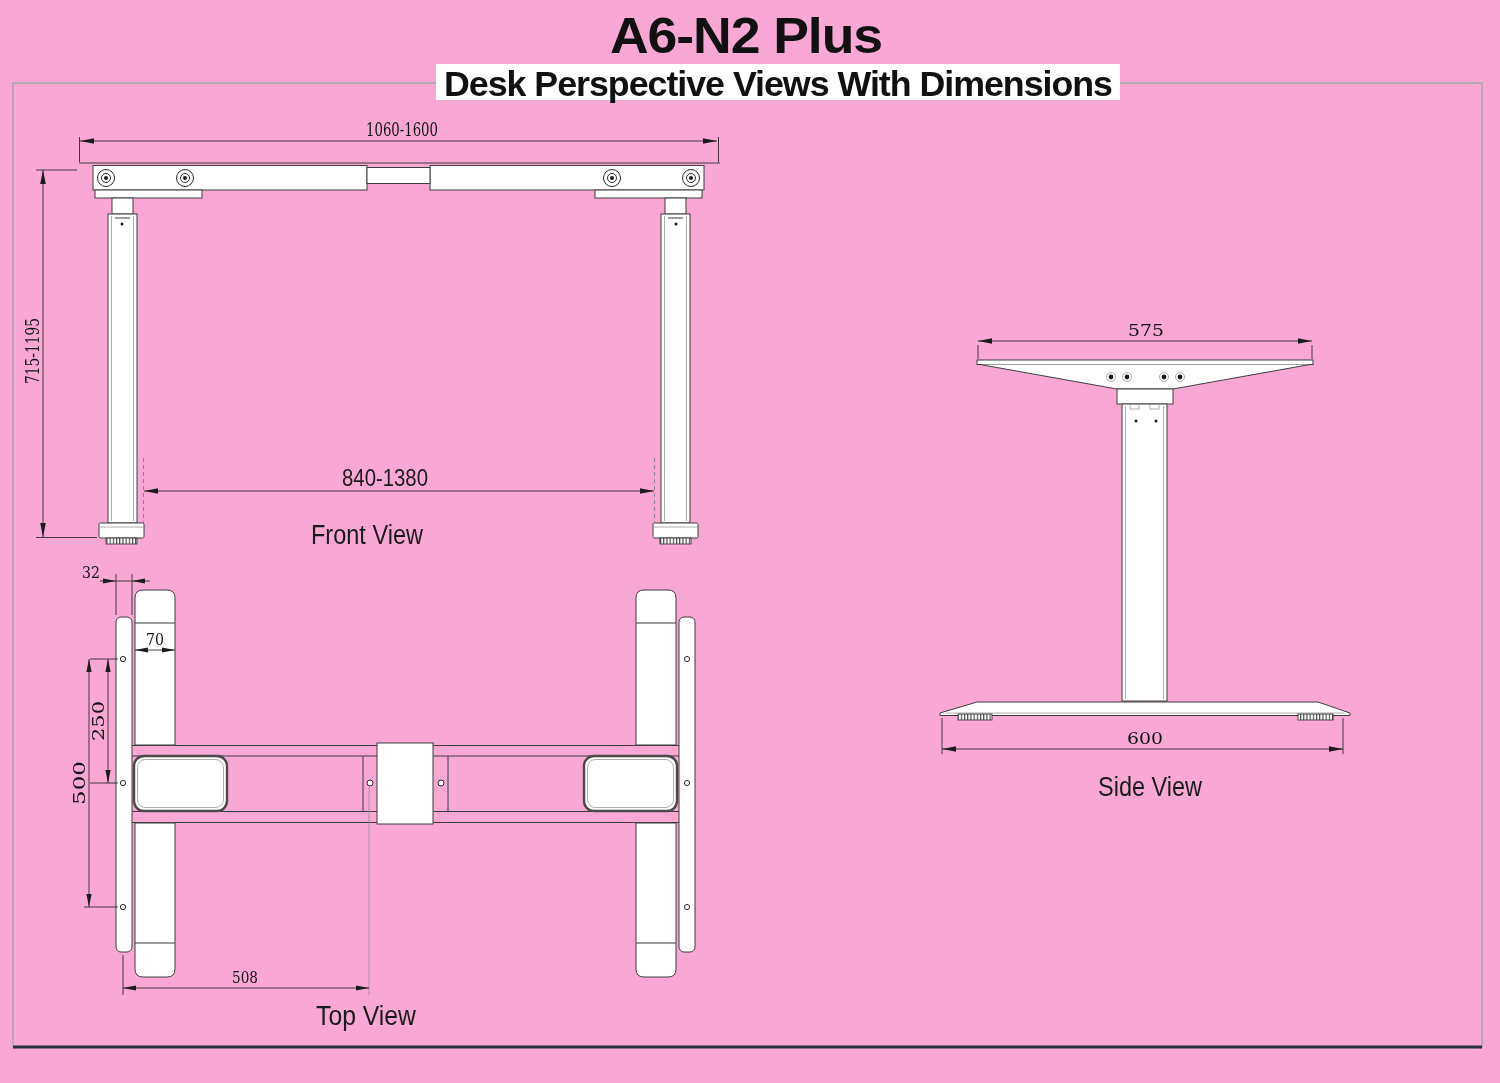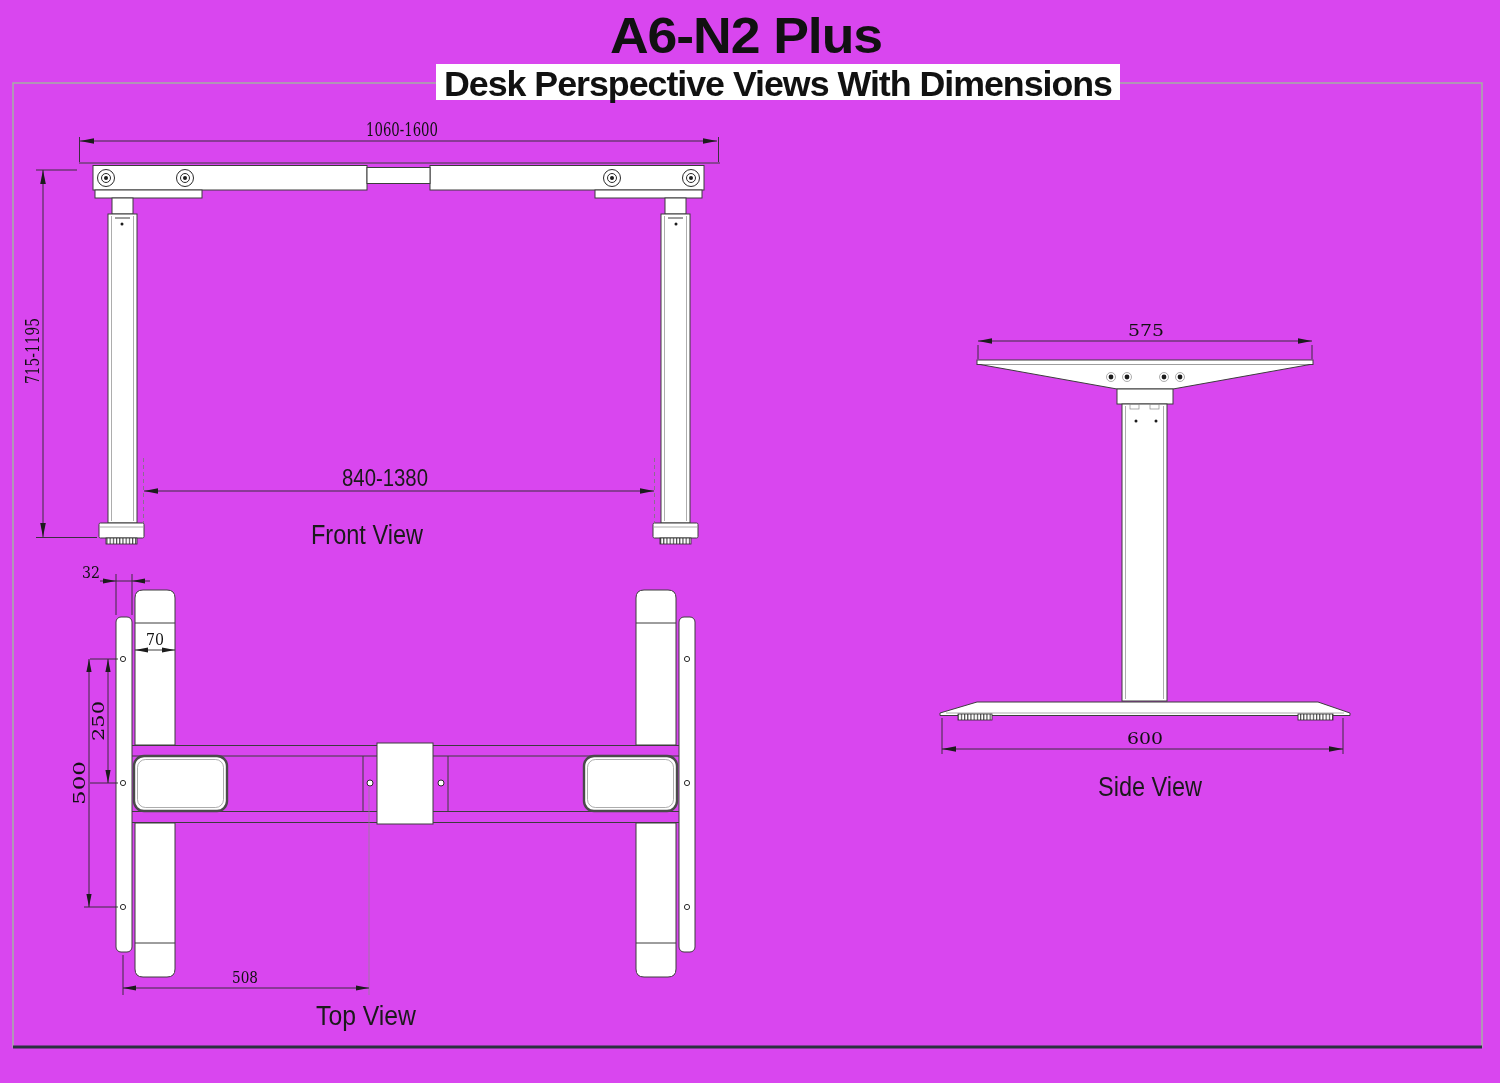--- a/index.html
+++ b/index.html
@@ -1,16 +1,16 @@
 <!DOCTYPE html>
 <html><head>
 <meta charset="utf-8">
 <style>
   html,body{margin:0;padding:0;background:#ffffff;}
-  .stage{position:relative;width:1500px;height:1083px;background:#d946ef;overflow:hidden;
+  .stage{position:relative;width:1500px;height:1083px;background:#f9a8d4;overflow:hidden;
          font-family:"Liberation Sans",sans-serif;}
   svg{position:absolute;left:0;top:0;}
   text{fill:#111;}
   .t-title{font-family:"Liberation Sans",sans-serif;font-weight:700;font-size:50px;letter-spacing:-1px;}
   .t-sub{font-family:"Liberation Sans",sans-serif;font-weight:700;font-size:35px;letter-spacing:-1px;}
   .t-dim{font-family:"DejaVu Serif",serif;font-size:19px;}
   .t-dim-s{font-family:"DejaVu Serif",serif;font-size:17px;}
   .t-lbl{font-family:"Liberation Sans",sans-serif;font-size:27px;fill:#1a1a1a;}
   .t-span{font-family:"Liberation Sans",sans-serif;font-size:24px;fill:#1a1a1a;}
   .ln{stroke:#3d3d3d;stroke-width:1;fill:none;}

